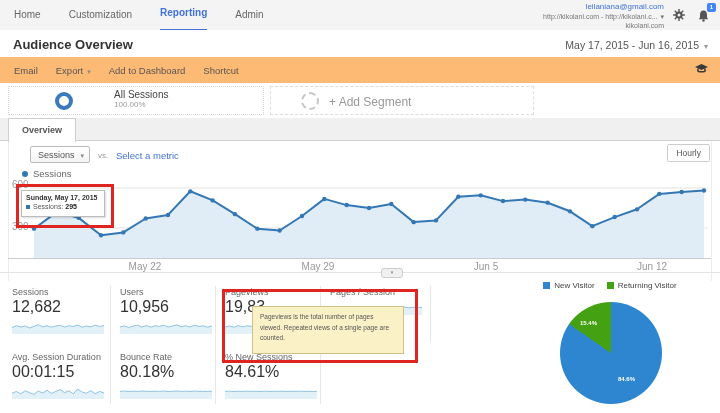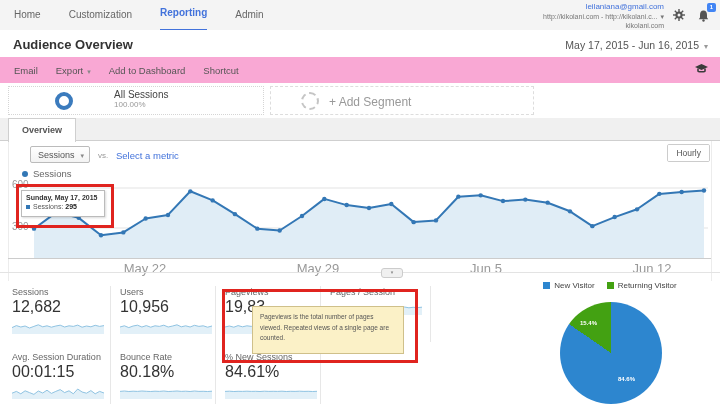--- a/index.html
+++ b/index.html
@@ -18,21 +18,21 @@
   .gear{position:absolute;right:34px;top:8px;width:14px;height:14px;}
   .bell{position:absolute;right:10px;top:9px;width:13px;height:13px;}
   .bell-badge{position:absolute;right:4px;top:3px;width:9px;height:9px;background:#4285f4;border-radius:2px;
     color:#fff;font-size:6px;line-height:9px;text-align:center;font-weight:bold;}
   
   .titlebar{position:absolute;left:0;top:30px;width:720px;height:27px;background:#fff;border-bottom:1px solid #e5e5e5;}
   .page-title{position:absolute;left:13px;top:7px;font-size:13px;font-weight:bold;color:#333;}
   .daterange{position:absolute;right:12px;top:9px;font-size:10.5px;color:#555;cursor:pointer;}
   .daterange:after{content:"▾";font-size:8px;color:#999;margin-left:5px;}
   
-  .actionbar{position:absolute;left:0;top:57px;width:720px;height:26px;background:#f9a8d4;border-bottom:1px solid #e6e6e6;}
+  .actionbar{position:absolute;left:0;top:57px;width:720px;height:26px;background:#fdba74;border-bottom:1px solid #e6e6e6;}
   .actions{position:absolute;left:14px;top:0;height:26px;display:flex;align-items:center;gap:18px;}
   .action{font-size:9.5px;color:#555;cursor:pointer;}
   .action.has-caret:after{content:"▾";font-size:7px;color:#888;margin-left:4px;}
   .intel-icon{position:absolute;right:12px;top:7px;width:13px;height:11px;}
   
   .segmentbar{position:absolute;left:0;top:83px;width:720px;height:35px;background:#fff;border-bottom:1px solid #e8e8e8;}
   .seg-card{position:absolute;left:8px;top:3px;width:254px;height:27px;border:1px dotted #d5d5d5;}
   .seg-donut{position:absolute;left:46px;top:5px;width:10px;height:10px;border:4px solid #3b7bbd;border-radius:50%;background:#fff;}
   .seg-text{position:absolute;left:105px;top:2px;}
   .seg-title{font-size:10px;color:#444;}
@@ -55,21 +55,21 @@
   .granularity{position:absolute;right:10px;top:144px;display:flex;height:16px;border:1px solid #ccc;border-radius:2px;overflow:hidden;flex-direction:column;}
   .gran-btn{font-size:8.5px;color:#555;line-height:16px;padding:0 8px;border-left:1px solid #ccc;background:#fff;cursor:pointer;}
   .gran-btn:first-child{border-left:none;}
   .gran-btn.active{background:#e4e4e4;box-shadow:inset 0 1px 2px rgba(0,0,0,.15);}
   .chart-legend{position:absolute;left:22px;top:168px;font-size:9.5px;color:#666;}
   .chart-legend:before{content:"";display:inline-block;width:6px;height:6px;border-radius:50%;background:#3377b5;margin-right:5px;}
   .ytick{position:absolute;font-size:10px;color:#999;z-index:1;}
   #main-chart{position:absolute;left:30px;top:181px;z-index:2;}
   .axis-line{position:absolute;left:8px;top:258px;width:703px;height:0;border-top:1px solid #ccc;z-index:2;}
   .axis-line2{position:absolute;left:0;top:272px;width:720px;height:0;border-top:1px solid #e3e3e3;}
-  .xtick{position:absolute;top:261px;font-size:13px;color:#999;transform:translateX(-50%);}
+  .xtick{position:absolute;top:261px;font-size:10px;color:#999;transform:translateX(-50%);}
   .scroll-handle{position:absolute;left:381px;top:268px;width:20px;height:8px;background:#f0f0f0;border:1px solid #ccc;border-radius:3px;
     font-size:5px;color:#888;text-align:center;line-height:7px;cursor:pointer;z-index:2;}
   
   .chart-tooltip{position:absolute;left:21px;top:190px;width:84px;height:27px;background:#fff;border:1px solid #bbb;
     box-shadow:1px 1px 2px rgba(0,0,0,.15);z-index:5;padding:3px 4px;box-sizing:border-box;}
   .ctt-date{font-size:7px;font-weight:bold;color:#333;}
   .ctt-row{font-size:7px;color:#555;margin-top:2px;}
   .ctt-row .dot{display:inline-block;width:4px;height:4px;background:#3377b5;margin-right:3px;}
   .ctt-row b{color:#222;}
   .redbox{position:absolute;border:3px solid #e0241f;z-index:6;pointer-events:none;}

